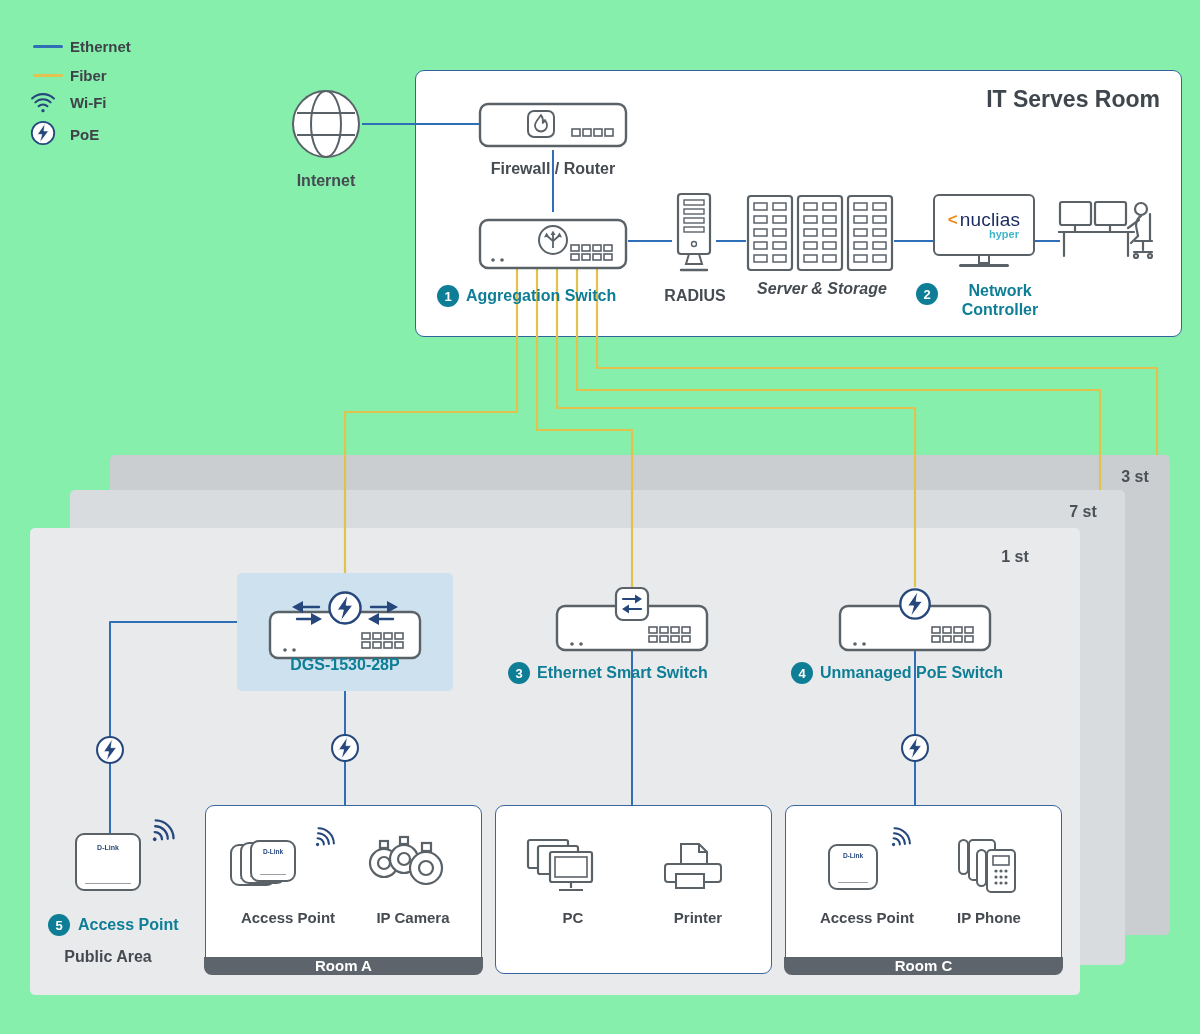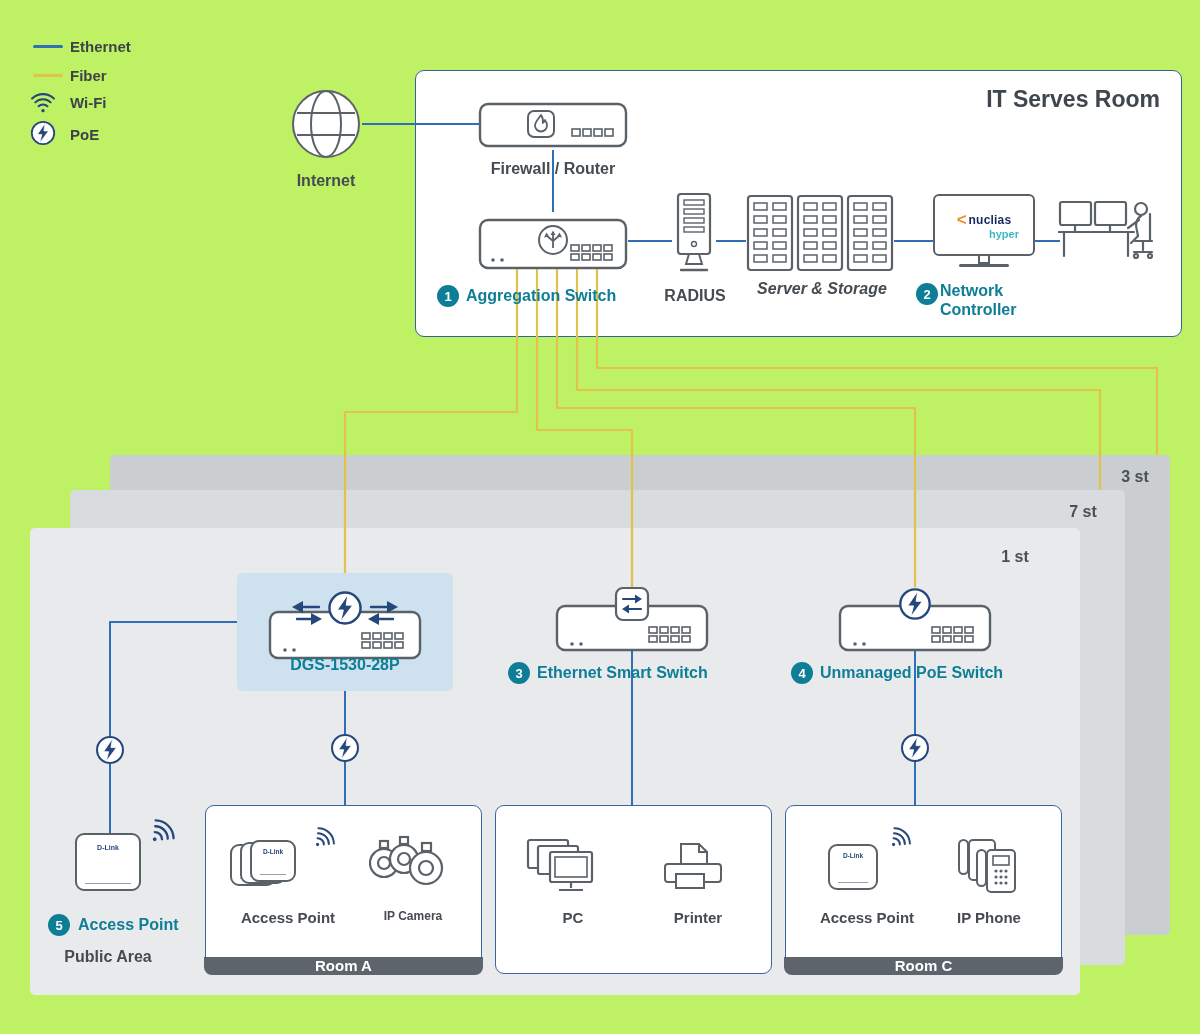--- a/index.html
+++ b/index.html
@@ -1,16 +1,16 @@
 <!DOCTYPE html>
 <html><head>
 <meta charset="utf-8">
 <style>
   html,body{margin:0;padding:0;background:#fff;}
-  .stage{position:relative;width:1200px;height:1034px;background:#bef264;overflow:hidden;
+  .stage{position:relative;width:1200px;height:1034px;background:#86efac;overflow:hidden;
          font-family:"Liberation Sans",sans-serif;color:#454b51;}
   .abs{position:absolute;z-index:2;}
   .panel{position:absolute;z-index:0;border-radius:5px;}
   #wires{position:absolute;left:0;top:0;z-index:1;}
   .lbl{font-size:16px;font-weight:600;color:#454b51;white-space:nowrap;}
   .lbl-c{text-align:center;}
   .teal{font-size:16px;font-weight:700;color:#0e7e96;white-space:nowrap;}
   .badge{width:22px;height:22px;border-radius:50%;background:#0e7e96;color:#fff;
          font-size:13px;font-weight:700;display:flex;align-items:center;justify-content:center;}
   .itbox{position:absolute;z-index:0;background:#fff;border:1.6px solid #33639c;border-radius:9px;}
@@ -24,25 +24,25 @@
   .hl{position:absolute;z-index:2;background:#cde2ee;border-radius:5px;}
   .ap{position:absolute;background:#fff;border:2.4px solid #5a6268;border-radius:9px;box-sizing:border-box;}
   .ap::after{content:"";position:absolute;left:8px;right:8px;bottom:5px;border-top:1.8px solid #9aa0a6;}
   .ap .brand{display:block;text-align:center;margin-top:9px;font-size:7px;font-weight:700;color:#25477b;}
   .ap-sm .brand{margin-top:6px;font-size:6.5px;}
   .monitor{width:102px;}
   .mon-screen{width:102px;height:62px;border:2.5px solid #5a6268;border-radius:6px;background:#fff;
               box-sizing:border-box;display:flex;flex-direction:column;align-items:center;justify-content:center;}
   .nuc-row{display:flex;align-items:center;line-height:18px;}
   .chev{color:#f08a1d;font-weight:800;font-size:17px;margin-right:2px;}
-  .nuclias{color:#1b2a5e;font-weight:700;font-size:12px;letter-spacing:.2px;}
+  .nuclias{color:#1b2a5e;font-weight:400;font-size:19px;letter-spacing:.2px;}
   .hyper{color:#3db7c9;font-size:11px;font-weight:700;align-self:flex-end;margin-right:14px;line-height:11px;}
   .mon-neck{width:12px;height:8px;border:2px solid #5a6268;border-top:none;background:#fff;margin:0 auto;box-sizing:border-box;}
   .mon-base{width:50px;height:3px;background:#5a6268;border-radius:2px;margin:0 auto;}
-  .ctl-lbl{display:flex;flex-direction:column;align-items:flex-start;line-height:19px;}
+  .ctl-lbl{display:flex;flex-direction:column;align-items:center;line-height:19px;}
 </style>
 </head>
 <body>
 
 <div class="stage">
 
   <svg width="0" height="0" style="position:absolute">
     <defs>
       <symbol id="poe" viewBox="0 0 44 44">
         <circle cx="22" cy="22" r="19" fill="#fff" stroke="#25477b" stroke-width="3"></circle>
@@ -316,21 +316,21 @@
           <circle cx="16" cy="31" r="6" fill="none"></circle>
         <rect x="32" y="5" width="8" height="7"></rect>
           <circle cx="36" cy="27" r="14"></circle>
           <circle cx="36" cy="27" r="6" fill="none"></circle>
         <rect x="54" y="11" width="9" height="8"></rect>
           <circle cx="58" cy="36" r="16"></circle>
           <circle cx="58" cy="36" r="7" fill="none"></circle>
       </g>
     </svg>
     <div class="lbl lbl-c" style="position:absolute;left:12px;top:103px;width:140px;font-size:15px;">Access Point</div>
-    <div class="lbl lbl-c" style="position:absolute;left:152px;top:103px;width:110px;font-size:12px;">IP Camera</div>
+    <div class="lbl lbl-c" style="position:absolute;left:152px;top:103px;width:110px;font-size:15px;">IP Camera</div>
     <div class="roombar">Room A</div>
   </div>
 
   <div class="roombox" style="left:495px;top:805px;width:275px;height:167px;">
     <svg style="position:absolute;left:30px;top:32px;" width="84" height="58" viewBox="0 0 84 58">
       <g fill="#fff" stroke="#5a6268" stroke-width="2.2">
         <rect x="2" y="2" width="40" height="28" rx="2"></rect>
         <rect x="12" y="8" width="40" height="28" rx="2"></rect>
         <rect x="24" y="14" width="42" height="30" rx="2"></rect>
         <rect x="29" y="19" width="32" height="20" fill="none" stroke-width="1.6"></rect>

